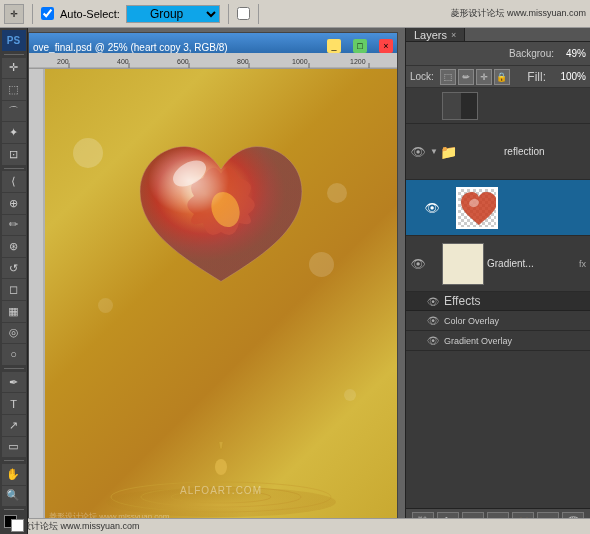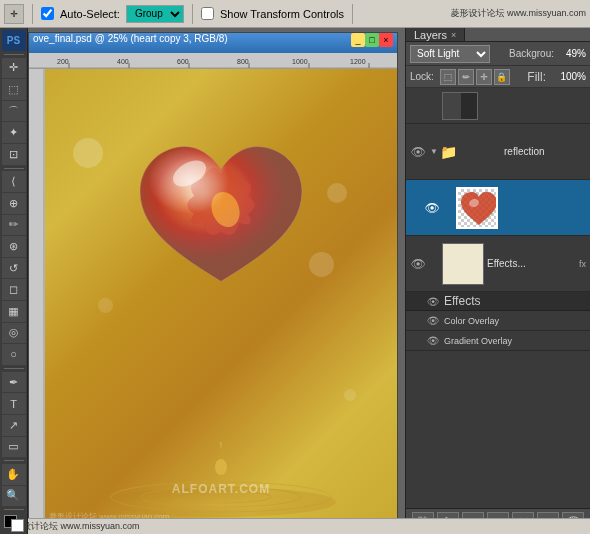--- a/index.html
+++ b/index.html
@@ -32,25 +32,25 @@
       display: flex;
       align-items: center;
       justify-content: center;
       font-size: 9px;
     }
     .toolbar-label {
       font-size: 11px;
       color: #000;
     }
     .toolbar-select {
-      background: #14b8a6;
+      background: #0ea5e9;
       border: 1px solid #999;
       height: 18px;
-      font-size: 10px;
-      padding: 0 4px;
+      font-size: 12px;
+      padding: 0 19px;
     }
     .toolbar-divider {
       width: 1px;
       height: 20px;
       background: #999;
       margin: 0 2px;
     }
     .toolbar-right {
       margin-left: auto;
       font-size: 9px;
@@ -135,25 +135,25 @@
       width: 370px;
       height: 495px;
       background: #888;
       border: 1px solid #444;
     }
 
     .doc-titlebar {
       height: 20px;
       background: linear-gradient(to bottom, #4a90d9, #2d6db0);
       display: flex;
-      align-items: flex-start;
+      align-items: flex-end;
       padding: 0 4px;
       color: #fff;
       font-size: 10px;
-      gap: 0;
+      gap: 12px;
     }
     .doc-title-text {
       flex: 1;
       font-size: 10px;
       color: #fff;
     }
     .win-btn {
       width: 14px;
       height: 14px;
       border-radius: 2px;
@@ -210,25 +210,25 @@
       position: absolute;
       border-radius: 50%;
       background: rgba(255,255,255,0.4);
     }
 
     .watermark {
       position: absolute;
       bottom: 30px;
       left: 50%;
       transform: translateX(-50%);
-      font-size: 12px;
+      font-size: 10px;
       color: rgba(255,255,255,0.4);
       white-space: nowrap;
       letter-spacing: 1px;
-      font-weight: bold;
+      font-weight: normal;
     }
 
     
     .bottom-bar {
       position: absolute;
       bottom: 0;
       left: 0;
       right: 0;
       height: 16px;
       background: #d4d0c8;
@@ -460,21 +460,20 @@
 <div id="top-toolbar">
   <div class="toolbar-icon">✛</div>
   <div class="toolbar-divider"></div>
   <input type="checkbox" checked="" style="">
   <span class="toolbar-label">Auto-Select:</span>
   <select class="toolbar-select">
     <option>Group</option>
   </select>
   <div class="toolbar-divider"></div>
   <input type="checkbox" style="">
-  <span class="toolbar-label">Show Transform Controls</span>
   <div class="toolbar-divider"></div>
   <div class="toolbar-right">菱形设计论坛 www.missyuan.com</div>
 </div>
 
 <div id="left-tools">
   <div class="tool-btn active" style="background:#1a3a6a;color:#5599dd;font-weight:bold;font-size:10px;">PS</div>
   <div class="tool-separator"></div>
   <div class="tool-btn" title="Move">✛</div>
   <div class="tool-btn" title="Rectangular Marquee">⬚</div>
   <div class="tool-btn" title="Lasso">⌒</div>
@@ -607,23 +606,20 @@
 <div id="layers-panel">
 
   <div class="layers-tab-bar">
     <div class="layers-tab">
       <span>Layers</span>
       <span class="layers-tab-close">×</span>
     </div>
   </div>
 
   <div class="blend-row">
-    <select class="blend-select">
-      <option>Soft Light</option>
-    </select>
     <span class="opacity-label">Backgrou:</span>
     <span class="opacity-value">49%</span>
   </div>
 
   <div class="lock-row">
     <span class="lock-label">Lock:</span>
     <div class="lock-icons">
       <div class="lock-icon-btn" title="Lock Transparent Pixels">⬚</div>
       <div class="lock-icon-btn" title="Lock Image Pixels">✏</div>
       <div class="lock-icon-btn" title="Lock Position">✛</div>
@@ -678,21 +674,21 @@
 
     <div class="layer-item">
       <div class="layer-eye">👁</div>
       <div class="layer-arrow"></div>
       <div class="layer-thumbnail thumb-white">
         <svg width="42" height="42">
           <rect width="42" height="42" fill="#fff"></rect>
           <rect width="42" height="42" fill="rgba(200,180,100,0.3)"></rect>
         </svg>
       </div>
-      <span class="layer-name">Effects...</span>
+      <span class="layer-name">Gradient...</span>
       <span class="layer-fx">fx</span>
     </div>
 
     <div style="background:#2e2e2e;padding:2px 4px 2px 20px;border-bottom:1px solid #222;">
       <div style="display:flex;align-items:center;gap:4px;">
         <div style="width:14px;height:14px;display:flex;align-items:center;justify-content:center;color:#aaa;font-size:10px;">👁</div>
         <span style="color:#ccc;font-size:12px;">Effects</span>
       </div>
     </div>
 

